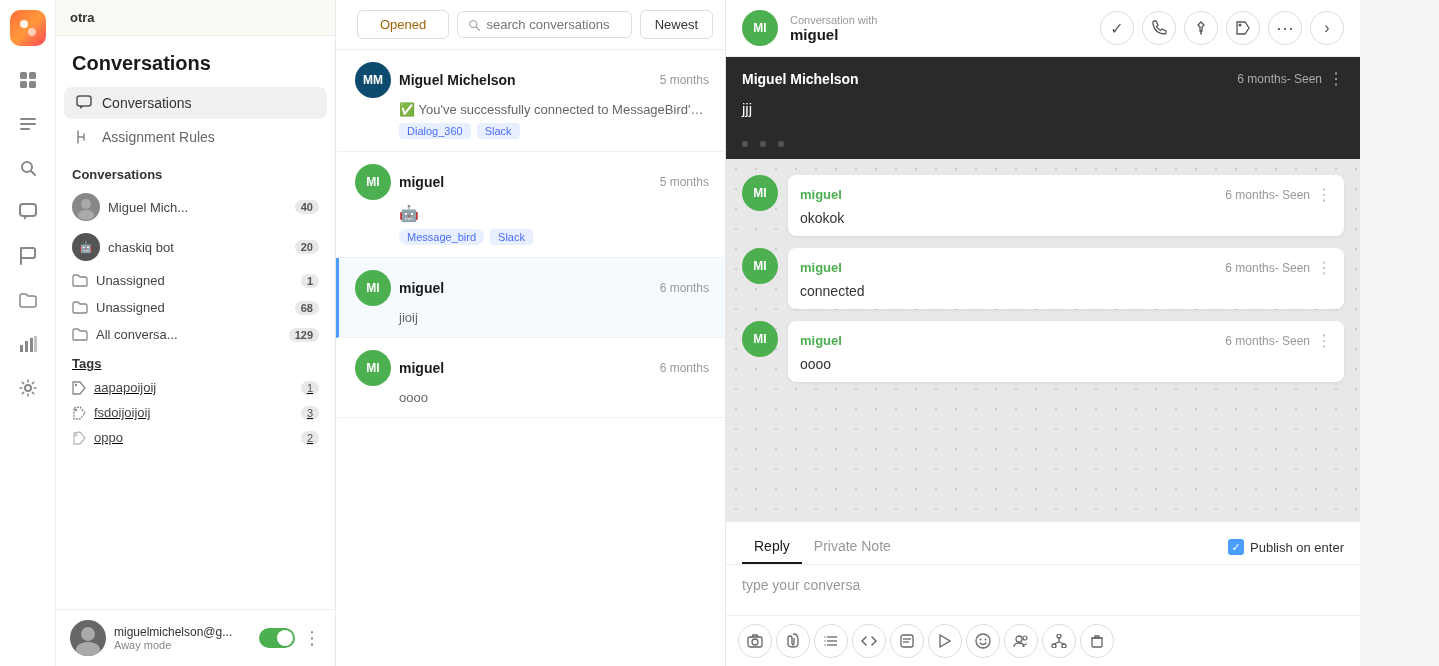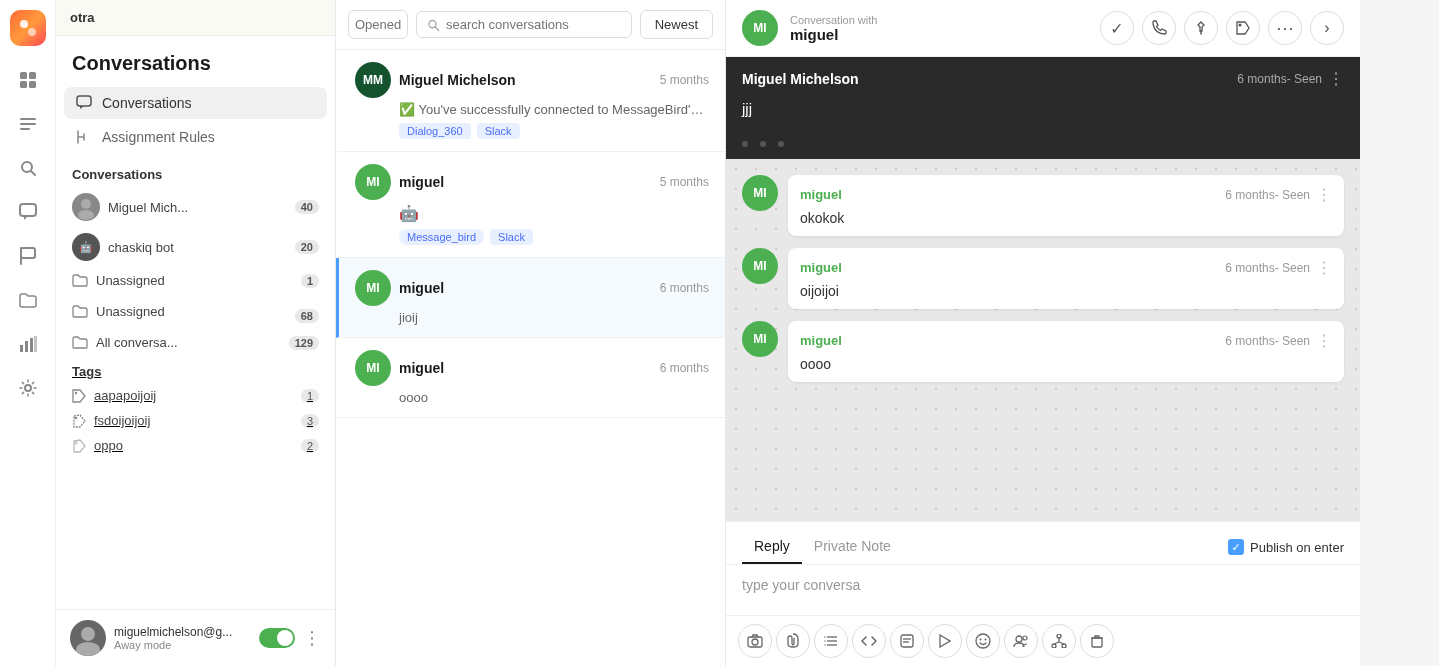--- a/index.html
+++ b/index.html
@@ -127,21 +127,21 @@
             <path d="M1 3 Q1 1 3 1 L6 1 L8 3 L13 3 Q15 3 15 5 L15 11 Q15 12 14 12 L2 12 Q1 12 1 11 Z" stroke="#888" stroke-width="1.3" fill="none"></path>
           </svg>
         <span style="font-size:13px;color:#444;flex:1;">Unassigned</span>
         <span style="background:#e8e8e8;color:#555;font-size:11px;font-weight:600;padding:1px 6px;border-radius:10px;">1</span>
       </div>
       <div style="display:flex;align-items:center;gap:8px;padding:6px 16px;cursor:pointer;">
         <svg width="16" height="13" viewBox="0 0 16 13" fill="none">
             <path d="M1 3 Q1 1 3 1 L6 1 L8 3 L13 3 Q15 3 15 5 L15 11 Q15 12 14 12 L2 12 Q1 12 1 11 Z" stroke="#888" stroke-width="1.3" fill="none"></path>
           </svg>
         <span style="font-size:13px;color:#444;flex:1;">Unassigned</span>
-        <span style="background:#e8e8e8;color:#555;font-size:11px;font-weight:600;padding:1px 6px;border-radius:10px;margin-top:9px;">68</span>
+        <span style="background:#e8e8e8;color:#555;font-size:11px;font-weight:600;padding:1px 6px;border-radius:10px;">68</span>
       </div>
       <div style="display:flex;align-items:center;gap:8px;padding:6px 16px;cursor:pointer;">
         <svg width="16" height="13" viewBox="0 0 16 13" fill="none">
             <path d="M1 3 Q1 1 3 1 L6 1 L8 3 L13 3 Q15 3 15 5 L15 11 Q15 12 14 12 L2 12 Q1 12 1 11 Z" stroke="#888" stroke-width="1.3" fill="none"></path>
           </svg>
         <span style="font-size:13px;color:#444;flex:1;">All conversa...</span>
         <span style="background:#e8e8e8;color:#555;font-size:11px;font-weight:600;padding:1px 6px;border-radius:10px;">129</span>
       </div>
     </div>
 
@@ -187,34 +187,34 @@
       <div style="width:36px;height:20px;background:#4CAF50;border-radius:10px;position:relative;cursor:pointer;flex-shrink:0;">
         <div style="width:16px;height:16px;background:#fff;border-radius:50%;position:absolute;top:2px;right:2px;"></div>
       </div>
       <div style="cursor:pointer;color:#888;font-size:18px;">⋮</div>
     </div>
   </div>
 
   <div style="width:390px;background:#fff;border-right:1px solid #e8e8e8;display:flex;flex-direction:column;height:100%;">
 
     <div style="display:flex;align-items:center;gap:8px;padding:10px 12px;border-bottom:1px solid #eee;">
-      <button style="padding:6px 6px;border:1px solid #ddd;border-radius:6px;background:#fff;cursor:pointer;font-size:13px;color:#737373;">Opened</button>
+      <button style="padding:6px 22px;border:1px solid #ddd;border-radius:6px;background:#fff;cursor:pointer;font-size:13px;color:#a16207;margin-left:9px;">Opened</button>
       <div style="flex:1;display:flex;align-items:center;gap:6px;border:1px solid #ddd;border-radius:6px;padding:5px 10px;background:#fff;">
         <svg width="14" height="14" viewBox="0 0 14 14" fill="none">
             <circle cx="6" cy="6" r="4" stroke="#aaa" stroke-width="1.5"></circle>
             <line x1="9.5" y1="9.5" x2="13" y2="13" stroke="#aaa" stroke-width="1.5" stroke-linecap="round"></line>
           </svg>
         <input type="text" style="border: none; outline: none; font-size: 13px; color: rgb(153, 153, 153); width: 100%; background: transparent;" placeholder="search conversations">
       </div>
       <button style="padding:6px 14px;border:1px solid #ddd;border-radius:6px;background:#fff;cursor:pointer;font-size:13px;color:#333;">Newest</button>
     </div>
 
     <div style="padding:12px 16px;border-bottom:1px solid #f0f0f0;cursor:pointer;border-left:3px solid transparent;">
       <div style="display:flex;align-items:center;gap:8px;margin-bottom:4px;">
-        <div style="width:36px;height:36px;border-radius:50%;background:#14532d;display:flex;align-items:center;justify-content:center;font-size:12px;color:#fff;font-weight:700;flex-shrink:0;">MM</div>
+        <div style="width:36px;height:36px;border-radius:50%;background:#0c4a6e;display:flex;align-items:center;justify-content:center;font-size:12px;color:#fff;font-weight:700;flex-shrink:0;">MM</div>
         <span style="font-size:14px;font-weight:600;color:#1a1a1a;flex:1;">Miguel Michelson</span>
         <span style="font-size:12px;color:#999;">5 months</span>
       </div>
       <div style="font-size:13px;color:#666;margin-left:44px;white-space:nowrap;overflow:hidden;text-overflow:ellipsis;">✅ You've successfully connected to MessageBird's ...</div>
       <div style="display:flex;gap:6px;margin-left:44px;margin-top:6px;">
         <span style="background:#e8f0ff;color:#4a6cf7;font-size:11px;padding:2px 8px;border-radius:4px;">Dialog_360</span>
         <span style="background:#e8f0ff;color:#4a6cf7;font-size:11px;padding:2px 8px;border-radius:4px;">Slack</span>
       </div>
     </div>
 
@@ -319,21 +319,21 @@
         <div style="display:flex;gap:10px;">
           <div style="width:36px;height:36px;border-radius:50%;background:#4CAF50;display:flex;align-items:center;justify-content:center;font-size:12px;color:#fff;font-weight:700;flex-shrink:0;">MI</div>
           <div style="background:#fff;border-radius:8px;padding:10px 12px;flex:1;box-shadow:0 1px 3px rgba(0,0,0,0.08);">
             <div style="display:flex;justify-content:space-between;align-items:center;margin-bottom:6px;">
               <span style="font-size:13px;font-weight:600;color:#4CAF50;">miguel</span>
               <div style="display:flex;align-items:center;gap:6px;">
                 <span style="color:#999;font-size:12px;">6 months- Seen</span>
                 <span style="color:#bbb;cursor:pointer;font-size:16px;">⋮</span>
               </div>
             </div>
-            <div style="font-size:14px;color:#333;">oijoijoi</div>
+            <div style="font-size:14px;color:#333;">connected</div>
           </div>
         </div>
 
         <div style="display:flex;gap:10px;">
           <div style="width:36px;height:36px;border-radius:50%;background:#4CAF50;display:flex;align-items:center;justify-content:center;font-size:12px;color:#fff;font-weight:700;flex-shrink:0;">MI</div>
           <div style="background:#fff;border-radius:8px;padding:10px 12px;flex:1;box-shadow:0 1px 3px rgba(0,0,0,0.08);">
             <div style="display:flex;justify-content:space-between;align-items:center;margin-bottom:6px;">
               <span style="font-size:13px;font-weight:600;color:#4CAF50;">miguel</span>
               <div style="display:flex;align-items:center;gap:6px;">
                 <span style="color:#999;font-size:12px;">6 months- Seen</span>

